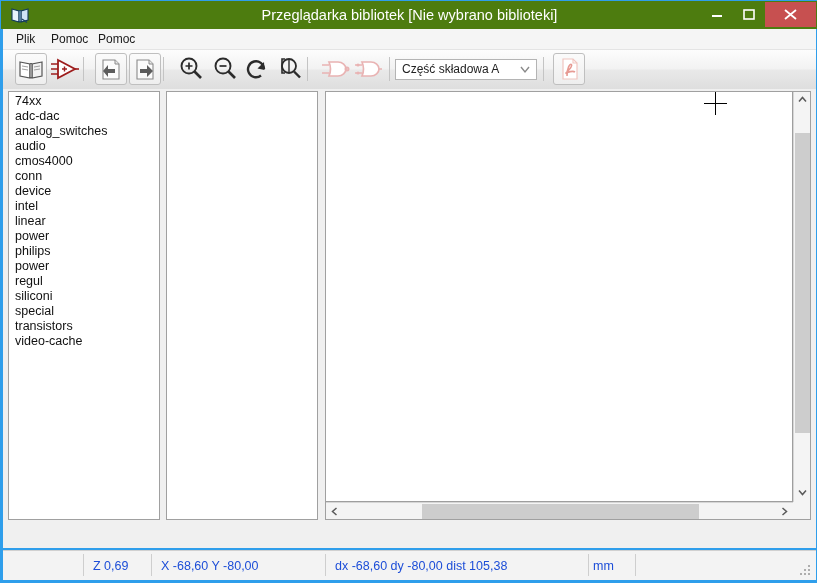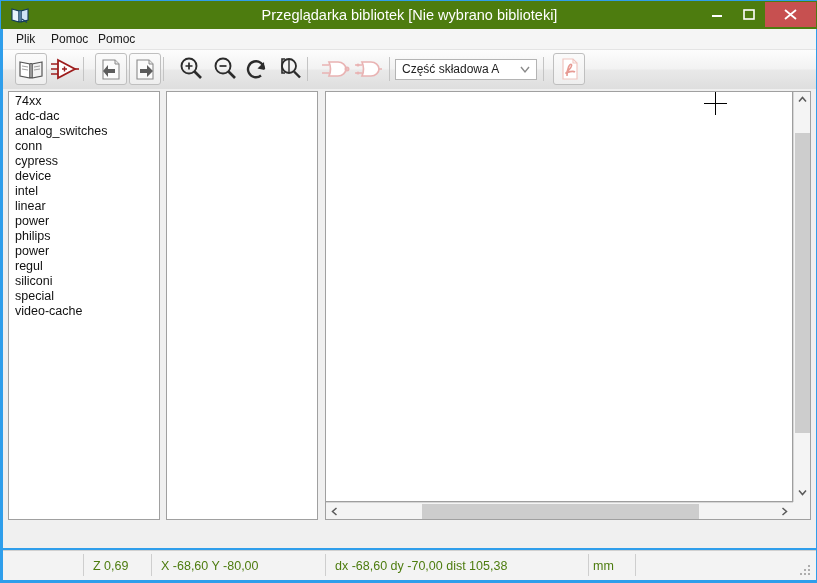--- a/index.html
+++ b/index.html
@@ -281,21 +281,21 @@
     background: #f3f3f3;
     border-top: 1px solid #d0d0d0;
     box-sizing: border-box;
   }
   .sb-field {
     position: absolute;
     top: 6px;
     height: 18px;
     line-height: 18px;
     font-size: 12.5px;
-    color: #4d7c0f;
+    color: #1d4ed8;
     white-space: nowrap;
   }
   .sb-sep {
     position: absolute;
     top: 3px;
     width: 1px;
     height: 22px;
     background: #cecece;
   }
   #grip {
@@ -464,31 +464,33 @@
     </svg>
   </div>
 
   <div id="client">
 
     <div id="lib-pane" class="pane">
       <div id="lib-list">
           <div class="lib-item">74xx</div>
           <div class="lib-item">adc-dac</div>
           <div class="lib-item">analog_switches</div>
+          <div class="lib-item">audio</div>
+          <div class="lib-item">cmos4000</div>
           <div class="lib-item">conn</div>
-          <div class="lib-item">cypress</div>
           <div class="lib-item">device</div>
           <div class="lib-item">intel</div>
           <div class="lib-item">linear</div>
           <div class="lib-item">power</div>
           <div class="lib-item">philips</div>
           <div class="lib-item">power</div>
           <div class="lib-item">regul</div>
           <div class="lib-item">siliconi</div>
           <div class="lib-item">special</div>
+          <div class="lib-item">transistors</div>
           <div class="lib-item">video-cache</div>
         </div>
     </div>
 
     <div id="comp-pane" class="pane">
       <div id="comp-list"></div>
     </div>
 
     <div id="canvas-pane" class="pane">
       <div id="canvas-view">
@@ -533,21 +535,21 @@
 
   <div id="statusbar">
     <div class="sb-sep" style="left:80px"></div>
     <div class="sb-sep" style="left:148px"></div>
     <div class="sb-sep" style="left:322px"></div>
     <div class="sb-sep" style="left:585px"></div>
     <div class="sb-sep" style="left:632px"></div>
 
     <div class="sb-field" style="left:90px">Z 0,69</div>
     <div class="sb-field" style="left:158px">X -68,60  Y -80,00</div>
-    <div class="sb-field" style="left:332px">dx -68,60  dy -70,00  dist 105,38</div>
+    <div class="sb-field" style="left:332px">dx -68,60  dy -80,00  dist 105,38</div>
     <div class="sb-field" style="left:590px">mm</div>
 
     <div id="grip">
       <div class="grip-dot" style="left:8px;top:0px"></div>
       <div class="grip-dot" style="left:4px;top:4px"></div>
       <div class="grip-dot" style="left:8px;top:4px"></div>
       <div class="grip-dot" style="left:0px;top:8px"></div>
       <div class="grip-dot" style="left:4px;top:8px"></div>
       <div class="grip-dot" style="left:8px;top:8px"></div>
     </div>

